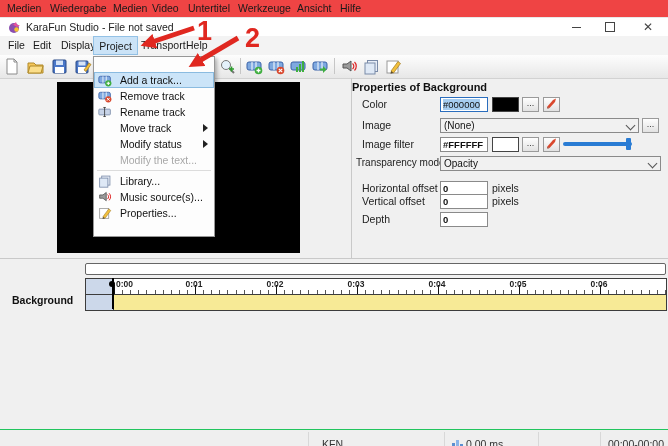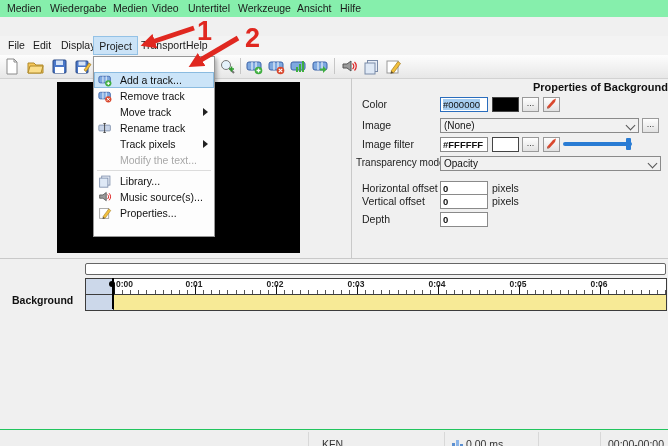--- a/index.html
+++ b/index.html
@@ -2,21 +2,21 @@
 <html><head>
 <meta charset="utf-8">
 <style>
   html,body{margin:0;padding:0;}
   .screen{
     position:relative;width:668px;height:446px;overflow:hidden;
     background:#f0f0f0;font-family:"Liberation Sans",sans-serif;
     font-size:10.5px;color:#1a1a1a;cursor:default;
   }
   
-  .host-menubar{position:absolute;left:0;top:0;width:668px;height:17px;background:#86efac;}
+  .host-menubar{position:absolute;left:0;top:0;width:668px;height:17px;background:#ef4444;}
   .host-menubar span{position:absolute;top:2px;line-height:13px;}
   
   .titlebar{position:absolute;left:0;top:17px;width:668px;height:19px;background:#ffffff;border-top:1px solid #e8e8e8;}
   .app-icon{position:absolute;left:8px;top:3px;width:13px;height:13px;}
   .title-text{position:absolute;left:26px;top:3px;line-height:13px;color:#222;}
   .win-btn{position:absolute;top:0;width:34px;height:19px;text-align:center;color:#444;}
   .wb-min{left:559px;}  .wb-max{left:593px;}  .wb-close{left:631px;font-size:12px;line-height:18px;}
   .wb-min i{display:inline-block;width:9px;border-bottom:1px solid #444;margin-top:9px;}
   .wb-max i{display:inline-block;width:8px;height:8px;border:1px solid #444;margin-top:4px;}
   
@@ -28,21 +28,21 @@
   
   .toolbar{position:absolute;left:0;top:55px;width:668px;height:23px;
     background:linear-gradient(#fdfdfd,#e7e7e7);border-bottom:1px solid #d2d2d2;}
   .tico{position:absolute;top:3px;width:17px;height:17px;}
   .tsep{position:absolute;top:3px;width:1px;height:16px;background:#c6c6c6;}
   
   .preview{position:absolute;left:57px;top:82px;width:243px;height:171px;background:#000;}
   .vdiv{position:absolute;left:351px;top:78px;width:1px;height:180px;background:#c9c9c9;}
   .hdiv{position:absolute;left:0;top:258px;width:668px;height:1px;background:#c9c9c9;}
   
-  .props-title{position:absolute;left:352px;top:81px;width:316px;text-align:right;font-weight:bold;font-size:11px;color:#111;}
+  .props-title{position:absolute;left:352px;top:81px;width:316px;text-align:left;font-weight:bold;font-size:11px;color:#111;}
   .prow{position:absolute;left:0;width:668px;height:16px;}
   .plabel{position:absolute;left:362px;top:1px;color:#222;}
   .plabel-long{position:absolute;left:356px;top:1px;font-size:10px;color:#222;}
   .t-input{position:absolute;top:0;width:44px;height:13px;background:#fff;border:1px solid #8a8a8a;
     font-size:9.5px;line-height:13px;padding-left:2px;color:#111;}
   .t-input.focused{border-color:#2a6dbd;}
   .t-input.focused b{font-weight:normal;background:#a6cdf0;}
   .swatch{position:absolute;top:0;width:25px;height:13px;border:1px solid #444;}
   .sw-black{background:#000;} .sw-white{background:#fff;}
   .btn-sm{position:absolute;top:0;width:17px;height:15px;background:linear-gradient(#fefefe,#e2e2e2);
@@ -99,20 +99,31 @@
     <span style="left:7px">Medien</span>
     <span style="left:50px">Wiedergabe</span>
     <span style="left:113px">Medien</span>
     <span style="left:152px">Video</span>
     <span style="left:188px">Untertitel</span>
     <span style="left:238px">Werkzeuge</span>
     <span style="left:297px">Ansicht</span>
     <span style="left:340px">Hilfe</span>
   </div>
 
+  <div class="titlebar">
+    <svg class="app-icon" viewBox="0 0 13 13">
+      <circle cx="6" cy="7" r="5" fill="#8a4fb0"></circle>
+      <path d="M2,2 L5,4 L8,1 L9,4 L12,4 L9,6 Z" fill="#e8519c"></path>
+      <circle cx="8.5" cy="8.5" r="2.2" fill="#f4c430"></circle>
+    </svg>
+    <span class="title-text">KaraFun Studio - File not saved</span>
+    <span class="win-btn wb-min"><i></i></span>
+    <span class="win-btn wb-max"><i></i></span>
+    <span class="win-btn wb-close">✕</span>
+  </div>
 
   <div class="menubar">
     <span class="mb-file">File</span>
     <span class="mb-edit">Edit</span>
     <span class="mb-display">Display</span>
     <span class="mb-project">Project</span>
     <span class="mb-transport">Transport</span>
     <span class="mb-help">Help</span>
   </div>
 
@@ -301,32 +312,32 @@
       <svg class="ico" viewBox="0 0 17 17">
         <rect x="1" y="4" width="14" height="8" rx="2" fill="#7fa9e0" stroke="#3a62a8"></rect>
         <line x1="6" y1="4" x2="6" y2="12" stroke="#fff"></line>
           <line x1="10" y1="4" x2="10" y2="12" stroke="#fff"></line>
         <circle cx="12.5" cy="12.5" r="3.8" fill="#d9482e"></circle>
           <path d="M10.8,10.8 l3.4,3.4 M14.2,10.8 l-3.4,3.4" stroke="#fff" stroke-width="1.2"></path>
       </svg>
       <span>Remove track</span>
     </div>
     <div class="mi">
+      <svg class="ico" viewBox="0 0 17 17">
+        <rect x="1" y="5" width="14" height="7" rx="1" fill="#c8d4e8" stroke="#7a8ba8"></rect>
+        <path d="M8,3 v11 M6.5,3 h3 M6.5,14 h3" stroke="#333" fill="none"></path>
+      </svg>
+      <span>Rename track</span>
+    </div>
+    <div class="mi">
       <span>Move track</span>
       <span class="subarrow"></span>
     </div>
     <div class="mi">
-      <svg class="ico" viewBox="0 0 17 17">
-        <rect x="1" y="5" width="14" height="7" rx="1" fill="#c8d4e8" stroke="#7a8ba8"></rect>
-        <path d="M8,3 v11 M6.5,3 h3 M6.5,14 h3" stroke="#333" fill="none"></path>
-      </svg>
-      <span>Rename track</span>
-    </div>
-    <div class="mi">
-      <span>Track pixels</span>
+      <span>Modify status</span>
       <span class="subarrow"></span>
     </div>
     <div class="mi dis">
       <span>Modify the text...</span>
     </div>
     <div class="msep"></div>
     <div class="mi">
       <svg class="ico" viewBox="0 0 17 17">
         <rect x="4.5" y="2.5" width="10" height="11" fill="#e8eef8" stroke="#7a8ba8"></rect>
         <rect x="2" y="5" width="10" height="11" fill="#dfe9f6" stroke="#7a8ba8"></rect>

